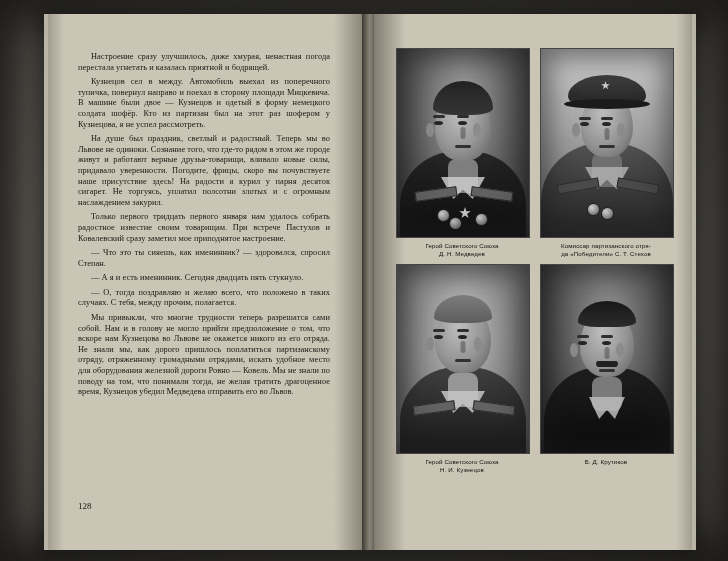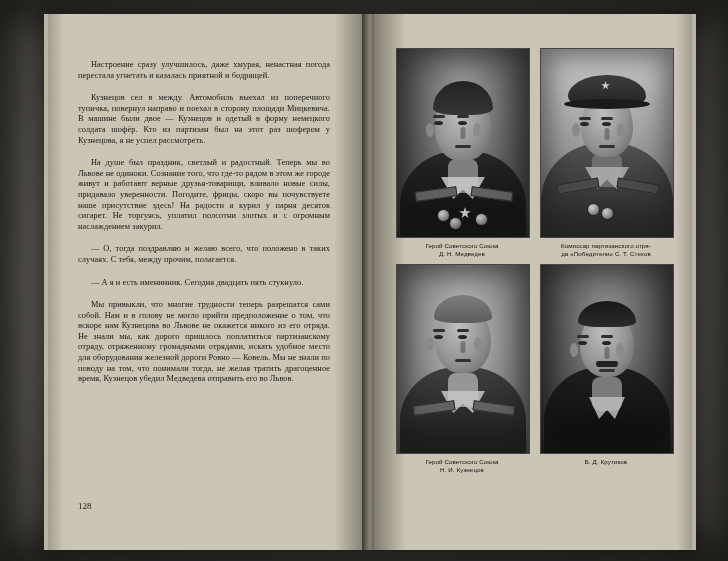--- a/index.html
+++ b/index.html
@@ -85,21 +85,21 @@
     position: absolute;
     left: 30px; top: 34px;
     width: 252px;
   }
   .para {
     font-family: "Liberation Serif", serif;
     font-size: 8.4px;
     line-height: 10.6px;
     text-align: justify;
     color: #191712;
-    margin: 12px 0 1px 0;
+    margin: 4px 0 1px 0;
     text-indent: 13px;
     letter-spacing: .05px;
   }
   .folio {
     position: absolute;
     left: 30px; top: 487px;
     font-size: 9px;
     color: #1a1813;
     font-family: "Liberation Serif", serif;
   }
@@ -283,22 +283,24 @@
 
 <div class="book">
   <div class="spread">
 
     <div class="page left">
       <div class="grain"></div>
       <div class="textcol">
         <p class="para">Настроение сразу улучшилось, даже хмурая, ненастная погода перестала угнетать и казалась приятной и бодрящей.</p>
         <p class="para">Кузнецов сел в между. Автомобиль выехал из поперечного тупичка, повернул направо и поехал в сторону площади Мицкевича. В машине были двое — Кузнецов и одетый в форму немецкого солдата шофёр. Кто из партизан был на этот раз шофером у Кузнецова, я не успел рассмотреть.</p>
         <p class="para">На душе был праздник, светлый и радостный. Теперь мы во Львове не одиноки. Сознание того, что где-то рядом в этом же городе живут и работают верные друзья-товарищи, вливало новые силы, придавало уверенности. Погодите, фрицы, скоро вы почувствуете наше присутствие здесь! На радости я курил у парня десяток сигарет. Не торгуясь, уплатил полсотни злотых и с огромным наслаждением закурил.</p>
+        <p class="para">Только первого тридцать первого января нам удалось собрать радостное известие своим товарищам. При встрече Пастухов и Ковалевский сразу заметил мое приподнятое настроение.</p>
+        <p class="para">— Что это ты сияешь, как именинник? — здоровался, спросил Степан.</p>
+        <p class="para">— А я и есть именинник. Сегодня двадцать пять стукнуло.</p>
         <p class="para">— О, тогда поздравляю и желаю всего, что положено в таких случаях. С тебя, между прочим, полагается.</p>
-        <p class="para">— А я и есть именинник. Сегодня двадцать пять стукнуло.</p>
         <p class="para">Мы привыкли, что многие трудности теперь разрешатся сами собой. Нам и в голову не могло прийти предположение о том, что вскоре нам Кузнецова во Львове не окажется никого из его отряда. Не знали мы, как дорого пришлось поплатиться партизанскому отряду, отряженному громадными отрядами, искать удобное место для оборудования железной дороги Ровно — Ковель. Мы не знали по поводу на том, что понимали тогда, не желая тратить драгоценное время, Кузнецов убедил Медведева отправить его во Львов.</p>
       </div>
       <div class="folio">128</div>
     </div>
 
     <div class="gutter"></div>
 
     <div class="page right">
       <div class="grain"></div>
 

